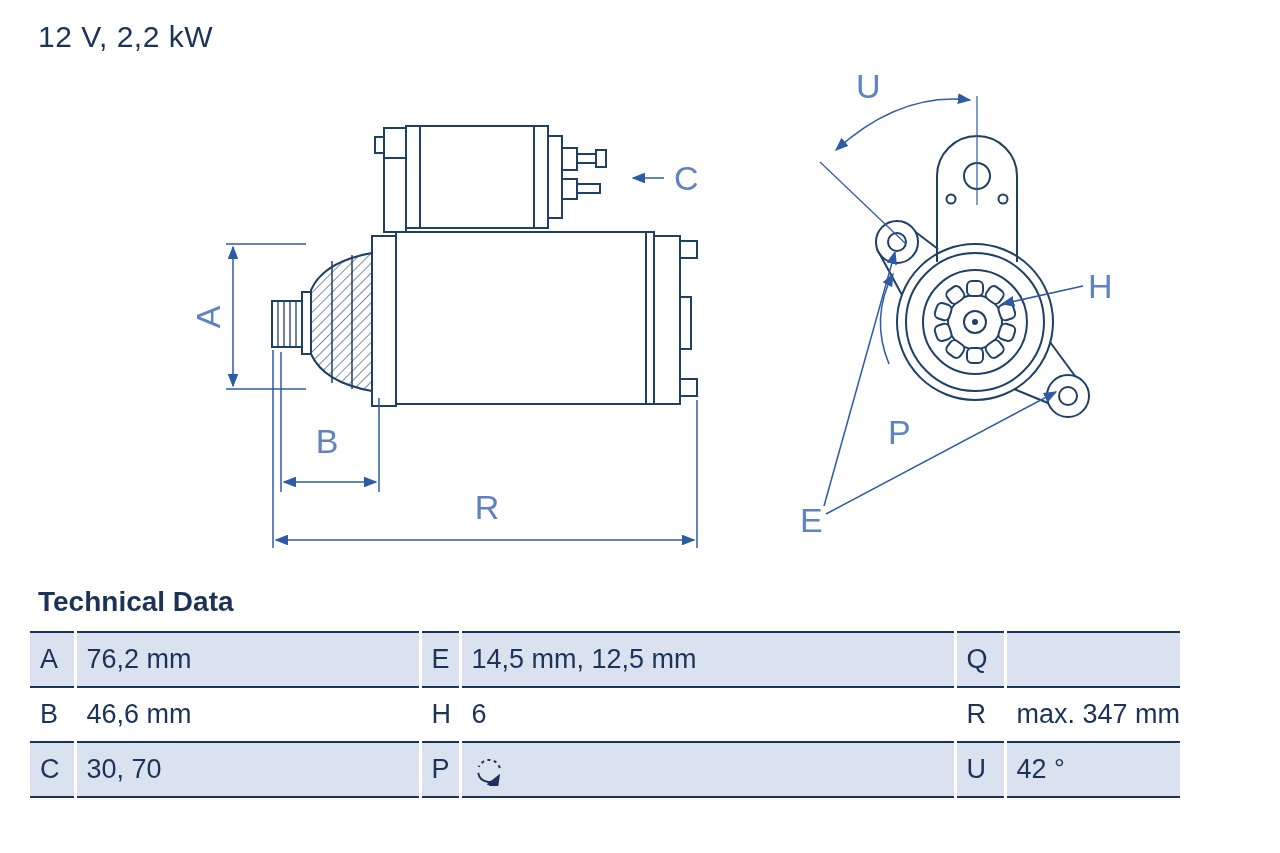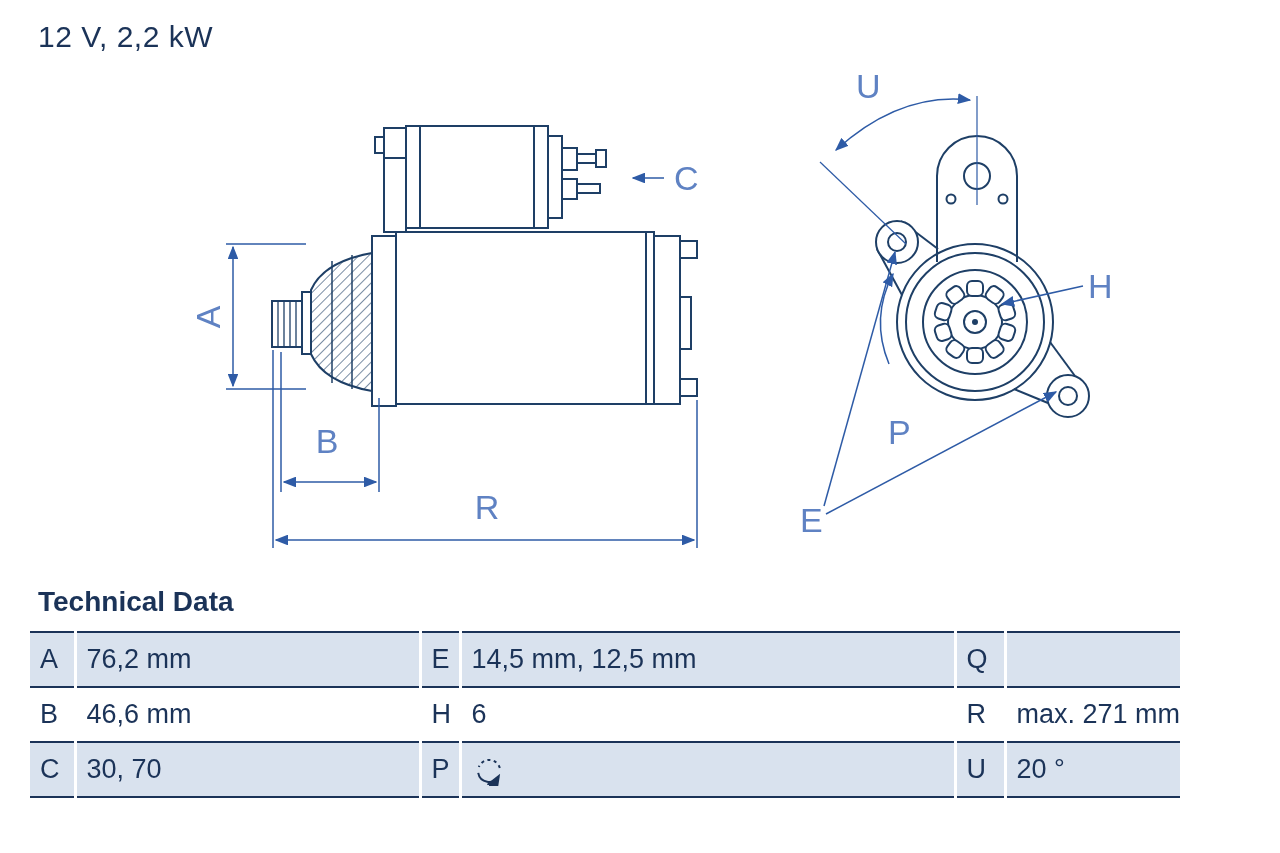--- a/index.html
+++ b/index.html
@@ -178,36 +178,36 @@
         <td class="v2 sep">14,5 mm, 12,5 mm</td>
         <td class="k3 sep">Q</td>
         <td class="v3 sep"></td>
       </tr>
       <tr class="plain">
         <td class="k1">B</td>
         <td class="v1 sep">46,6 mm</td>
         <td class="k2 sep">H</td>
         <td class="v2 sep">6</td>
         <td class="k3 sep">R</td>
-        <td class="v3 sep">max. 271 mm</td>
+        <td class="v3 sep">max. 347 mm</td>
       </tr>
       <tr class="shaded">
         <td class="k1">C</td>
         <td class="v1 sep">30, 70</td>
         <td class="k2 sep">P</td>
         <td class="v2 sep">
           <svg class="roticon" width="34" height="32" viewBox="0 0 34 32">
             <defs>
               <marker id="arrs" viewBox="0 0 10 8" refX="8" refY="4" markerWidth="8" markerHeight="6.4" orient="auto">
                 <path d="M0 0 L10 4 L0 8 Z" fill="#1b3358"></path>
               </marker>
             </defs>
             <path d="M 6.2 18.9 A 11 11 0 0 0 26.5 22.5" fill="none" stroke="#1b3358" stroke-width="2" marker-end="url(#arrs)"></path>
             <path d="M 27.8 14 A 11 11 0 0 0 6.9 13" fill="none" stroke="#1b3358" stroke-width="2" stroke-dasharray="3 3.5"></path>
           </svg>
         </td>
         <td class="k3 sep">U</td>
-        <td class="v3 sep">20 °</td>
+        <td class="v3 sep">42 °</td>
       </tr>
     </tbody>
   </table>
 
 </div>
 
 </body></html>

